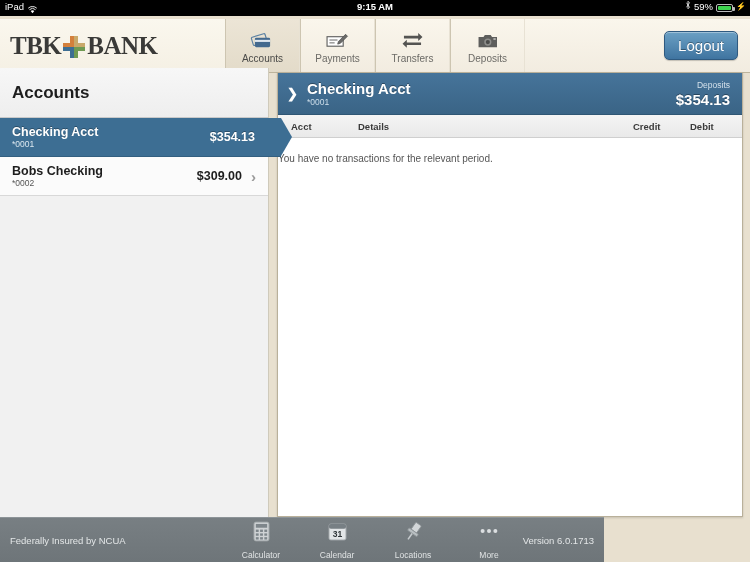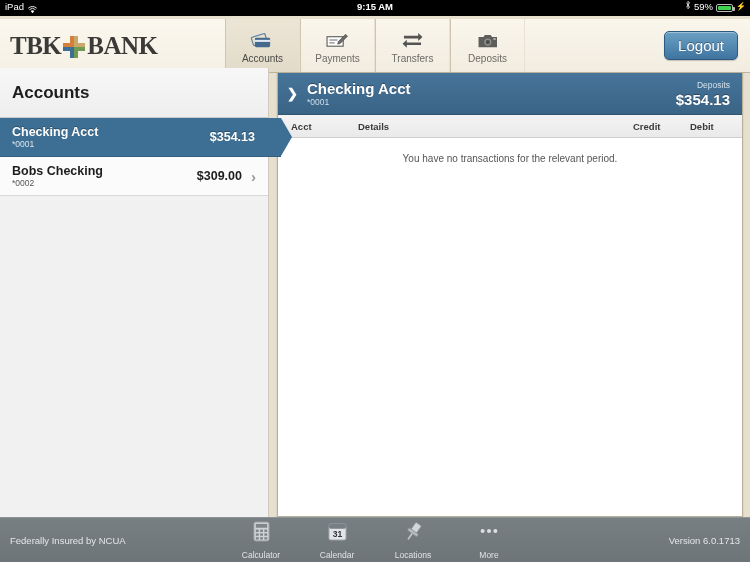--- a/index.html
+++ b/index.html
@@ -133,26 +133,26 @@
     border-bottom:1px solid #cfcfcf; position:relative;
     font-size:9.5px; font-weight:bold; color:#3a3a3a;
   }
   .col-head span { position:absolute; top:6px; }
   .c-date { left:13px; }
   .c-details { left:80px; }
   .c-credit { left:355px; }
   .c-debit { left:412px; }
 
   .empty-msg {
-    text-align:center; font-size:10px; color:#555; padding-top:15px;
+    text-align:left; font-size:10px; color:#555; padding-top:15px;
   }
 
   
   .bottombar {
-    position:absolute; bottom:0; left:0; width:750px; height:45px;
+    position:absolute; bottom:0; left:0; width:604px; height:45px;
     background:linear-gradient(#787f83,#6e7579);
     border-top:1px solid #8d9498;
     display:flex; align-items:center;
   }
   .bb-left { position:absolute; left:10px; font-size:9.5px; color:#e3e6e7; }
   .bb-right { position:absolute; right:10px; font-size:9.5px; color:#e3e6e7;margin-left:32px; }
   .bb-tools { position:absolute; left:0; width:750px; display:flex; justify-content:center; gap:24px; }
   .bb-item { display:flex; flex-direction:column; align-items:center; gap:8px; cursor:pointer; width:52px; }
   .bb-ico { height:22px; display:flex; align-items:center; justify-content:center; }
   .bb-label { font-size:8.5px; color:#e0e3e4; }

